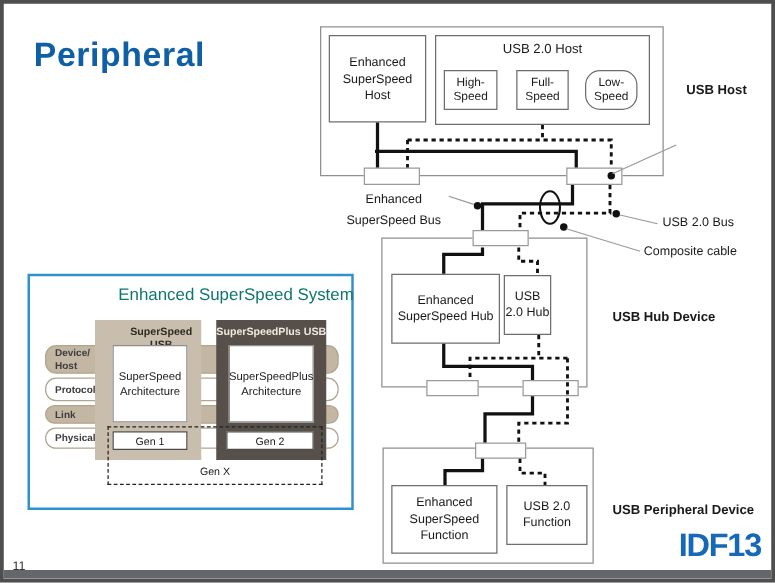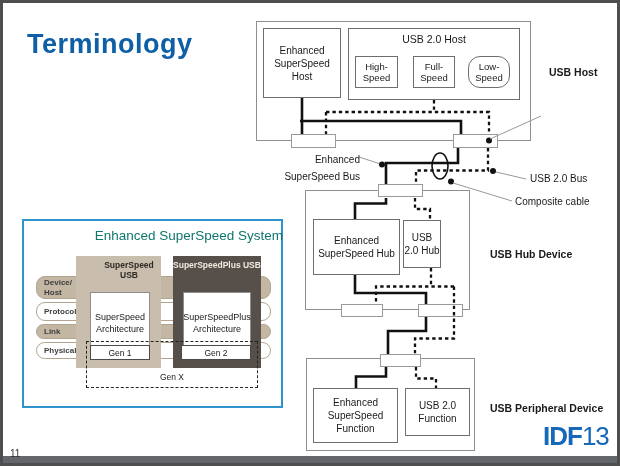--- a/index.html
+++ b/index.html
@@ -33,38 +33,38 @@
   .pill-white{background:#ffffff; border:1px solid #b2a58f;}
   .pill-label{display:block; width:44px; padding-left:7px; font-size:8px; font-weight:bold;
               color:#3d3d3d; line-height:9.5px;}
   .col{z-index:3;}
   .col-tan{background:#c9bead;}
   .col-dark{background:#57504a;}
   .col-hdr{position:absolute; left:0; right:0; top:4px; text-align:center;
            font-size:8.5px; font-weight:bold;}
   .archbox{border:1px solid #8e8e8e; background:#ffffff; z-index:4;
            display:flex; align-items:center; justify-content:center;
-           text-align:center; font-size:9px; line-height:12px;margin-top:16px;}
+           text-align:center; font-size:9px; line-height:12px;}
   .genbox{border:1px solid #4a4a4a; background:#ffffff; z-index:5;
           display:flex; align-items:center; justify-content:center; font-size:8.5px;}
   .genx-rect{border:1.5px dashed #222; background:transparent; z-index:6;}
   .genx-lbl{z-index:7; font-size:8.5px; text-align:center;}
   
   .footer-bar{left:0; right:0; bottom:0; height:7px; background:#63676b; z-index:8;}
   .pagenum{left:7px; top:445px; font-size:10px; color:#333; z-index:9;}
   .logo{left:540px; top:418px; z-index:9; color:#1668b8; font-size:26px; letter-spacing:-1px; white-space:nowrap;}
   .logo .b{font-weight:800;}
-  .logo .r{font-weight:400;}
+  .logo .r{font-weight:700;}
 </style>
 </head>
 <body>
 
 <div class="slide">
 
-  <div class="abs title">Terminology</div>
+  <div class="abs title">Peripheral</div>
 
   <div class="abs cbox" style="left:253px; top:18px; width:275px; height:120px;"></div>
   <div class="abs box" style="left:260px; top:25px; width:78px; height:70px;">Enhanced SuperSpeed Host</div>
   <div class="abs cbox" style="left:345px; top:25px; width:172px; height:72px; z-index:2; border-color:#6e6e6e;">
     <div class="usb2host-title">USB 2.0 Host</div>
   </div>
   <div class="abs box speed" style="left:352px; top:53px; width:43px; height:32px;">High-Speed</div>
   <div class="abs box speed" style="left:410px; top:53px; width:42px; height:32px;">Full-Speed</div>
   <div class="abs box speed" style="left:465px; top:53px; width:42px; height:32px;border-radius:12px;">Low-Speed</div>
 
@@ -108,21 +108,21 @@
     </g>
     <g stroke="#999" stroke-width="1" fill="none">
       <path d="M487 136 L538 113"></path>
       <path d="M493 169 L523 176"></path>
       <path d="M450 180 L509 198"></path>
       <path d="M356 154 L376 160.5"></path>
     </g>
   </svg>
 
   <div class="abs lbl-b" style="left:546px; top:63px;">USB Host</div>
-  <div class="abs lbl" style="left:267px; top:148px; width:90px; text-align:right; line-height:17px;">Enhanced SuperSpeed Bus</div>
+  <div class="abs lbl" style="left:267px; top:148px; width:90px; text-align:center; line-height:17px;">Enhanced SuperSpeed Bus</div>
   <div class="abs lbl" style="left:527px; top:169px;">USB 2.0 Bus</div>
   <div class="abs lbl" style="left:512px; top:192px;">Composite cable</div>
   <div class="abs lbl-b" style="left:487px; top:245px;">USB Hub Device</div>
   <div class="abs lbl-b" style="left:487px; top:399px;text-align:right;">USB Peripheral Device</div>
 
   <div class="abs sysbox" style="left:19px; top:216px; width:261px; height:189px;"></div>
   <div class="abs systitle">Enhanced SuperSpeed System</div>
 
   <div class="abs pill pill-tan" style="top:273px; height:23px;">
     <span class="pill-label">Device/ Host</span>

